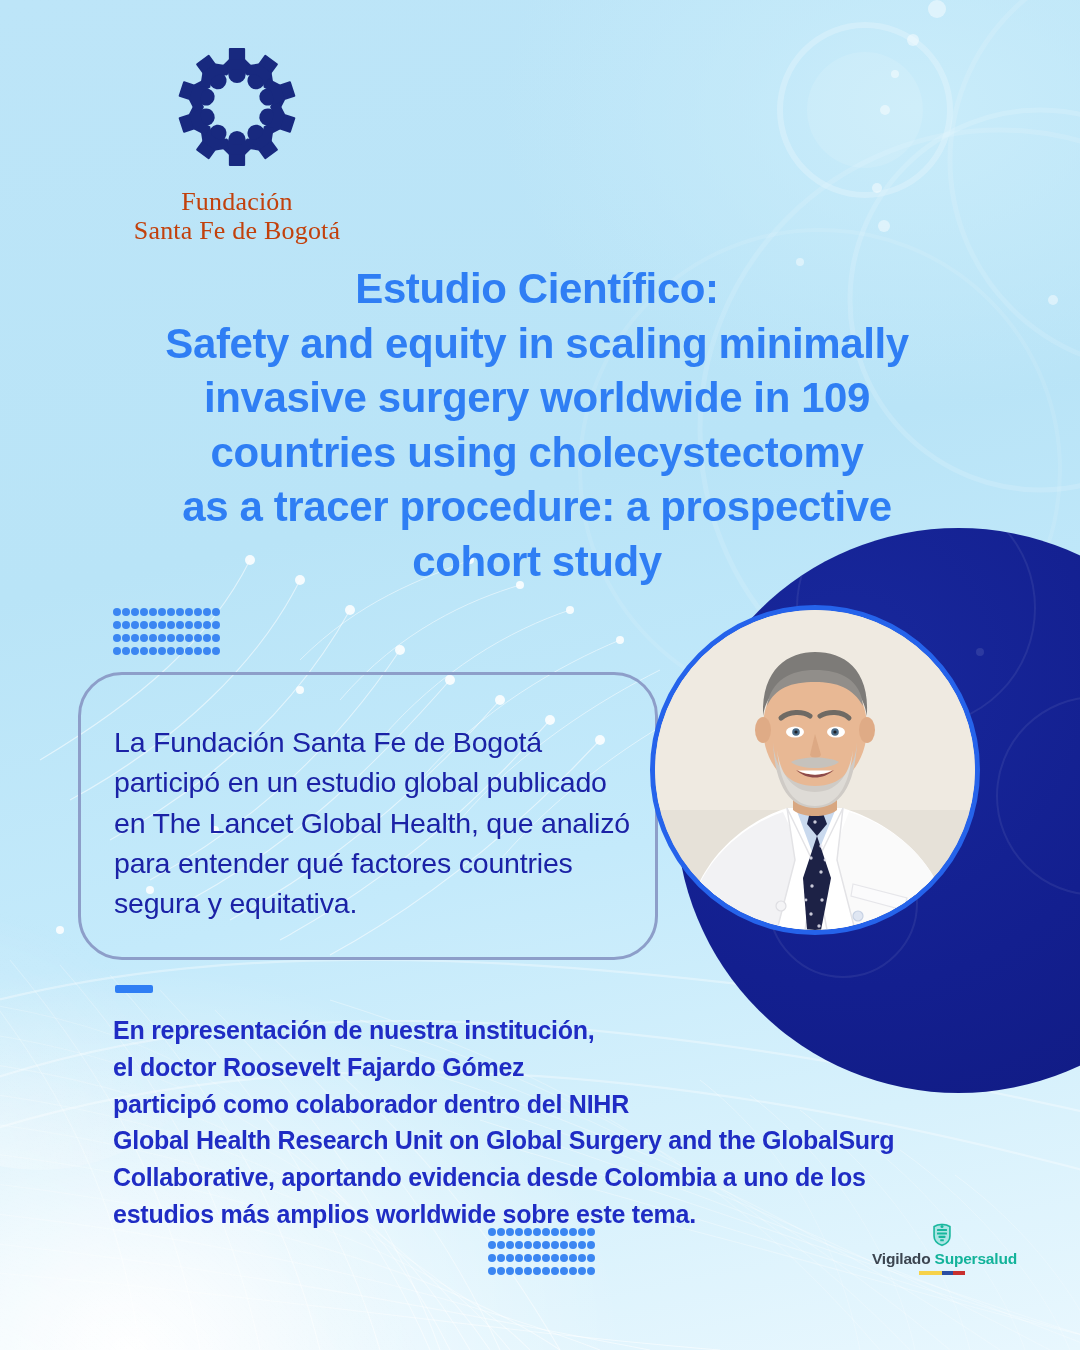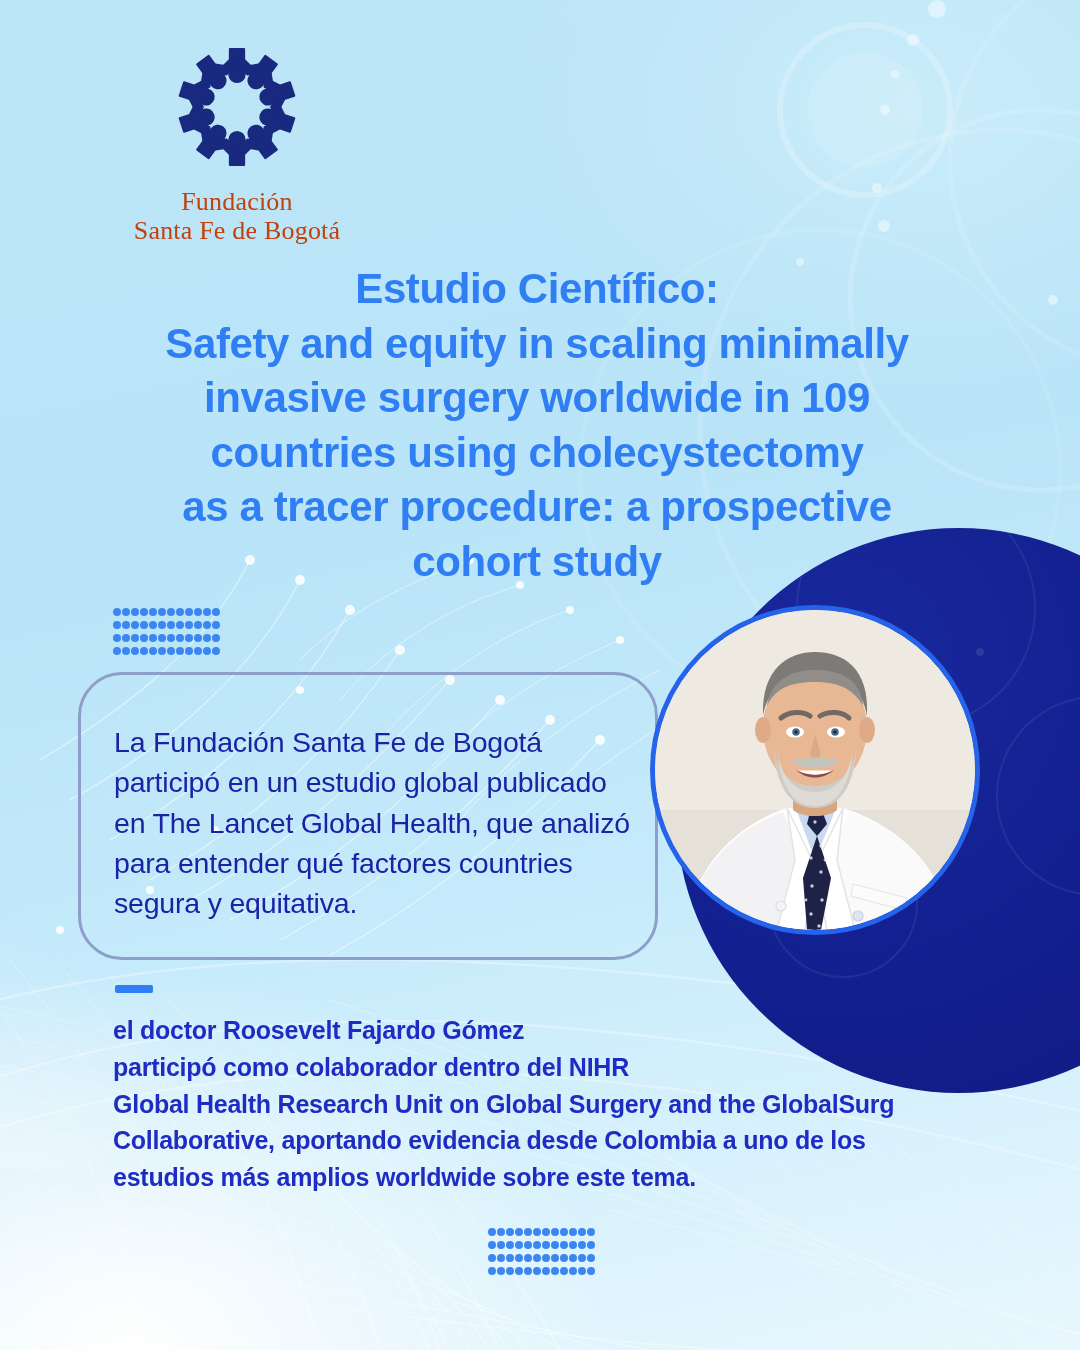--- a/index.html
+++ b/index.html
@@ -467,20 +467,21 @@
         <circle cx="203" cy="306" r="5" fill="#dfe6f2" stroke="#c7d2e4" stroke-width="1.2"></circle>
 
         <path d="M198 274 L252 288 L248 300 L196 286 Z" fill="#fbfbfc" stroke="#e6e6ea" stroke-width="1.2"></path>
       </g>
     </svg>
   </div>
 
   <div class="dash"></div>
 
   <div class="closing">
+    <span class="ln">En representación de nuestra institución,</span>
     <span class="ln">el doctor Roosevelt Fajardo Gómez</span>
     <span class="ln">participó como colaborador dentro del NIHR</span>
     <span class="ln">Global Health Research Unit on Global Surgery and the GlobalSurg</span>
     <span class="ln">Collaborative, aportando evidencia desde Colombia a uno de los</span>
     <span class="ln">estudios más amplios worldwide sobre este tema.</span>
   </div>
 
   <div class="dotgrid" id="dots-bottom">
       <i style="background: rgb(59, 134, 242);"></i>
       <i style="background: rgb(59, 134, 242);"></i>
@@ -525,14 +526,34 @@
       <i style="background: rgb(59, 134, 242);"></i>
       <i style="background: rgb(59, 134, 242);"></i>
       <i style="background: rgb(59, 134, 242);"></i>
       <i style="background: rgb(59, 134, 242);"></i>
       <i style="background: rgb(59, 134, 242);"></i>
       <i style="background: rgb(59, 134, 242);"></i>
       <i style="background: rgb(59, 134, 242);"></i>
       <i style="background: rgb(59, 134, 242);"></i>
     </div>
 
+  <div class="supersalud">
+    <svg class="ss-crest" width="26" height="26" viewBox="0 0 26 26">
+      <g fill="#17b79d">
+        <path d="M13 1.5 C 7.5 1.5 4 4 4 4 L4 14 C 4 19.5, 8.5 23, 13 24.5
+                 C 17.5 23, 22 19.5, 22 14 L22 4 C 22 4, 18.5 1.5, 13 1.5 Z" opacity="0.25"></path>
+        <path d="M13 2.6 C 8.3 2.6, 5.1 4.7, 5.1 4.7 L5.1 13.9 C 5.1 18.7, 9 21.9, 13 23.3
+                 C 17 21.9, 20.9 18.7, 20.9 13.9 L20.9 4.7 C 20.9 4.7, 17.7 2.6, 13 2.6 Z" fill="none" stroke="#17b79d" stroke-width="1.5"></path>
+        <rect x="8" y="7" width="10" height="2.1" rx="0.5"></rect>
+        <rect x="8" y="10.4" width="10" height="2.1" rx="0.5"></rect>
+        <rect x="9.6" y="13.8" width="6.8" height="2.1" rx="0.5"></rect>
+        <rect x="11.2" y="17.2" width="3.6" height="2.1" rx="0.5"></rect>
+        <circle cx="13" cy="4.6" r="1.5"></circle>
+      </g>
+    </svg>
+    <div class="ss-words">
+      <span class="v">Vigilado</span>
+      <span class="s">Supersalud</span>
+    </div>
+    <div class="ss-flag"></div>
+  </div>
 
 </div>
 
 </body></html>

